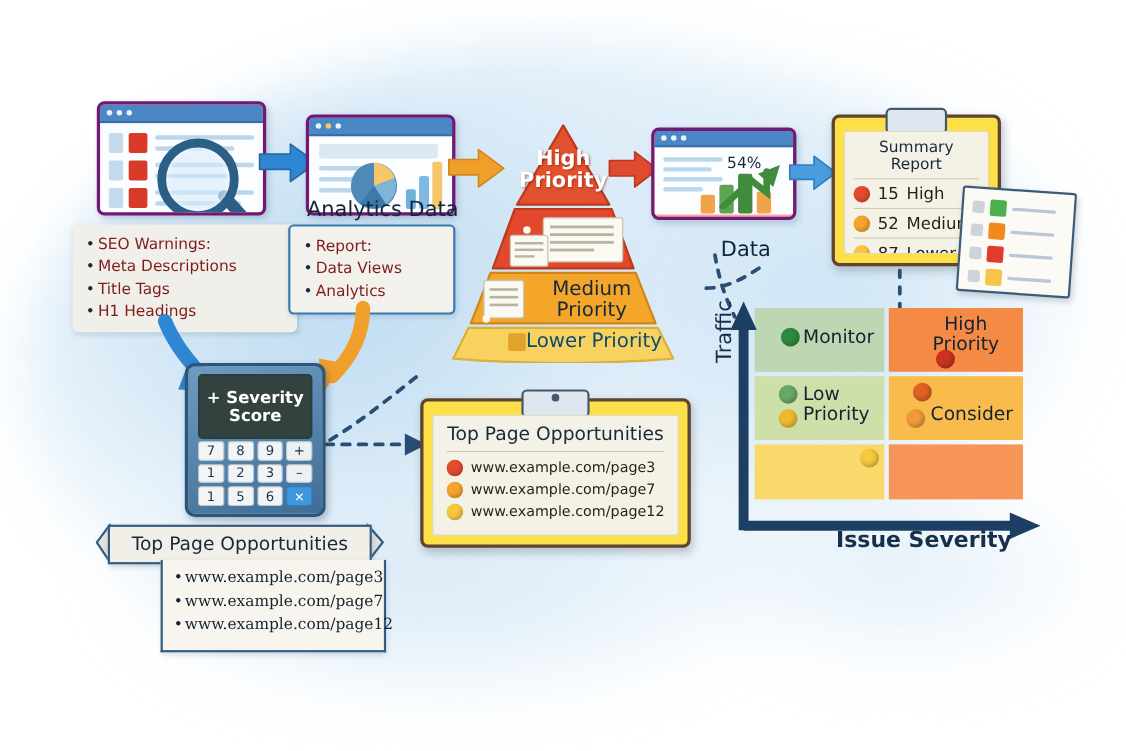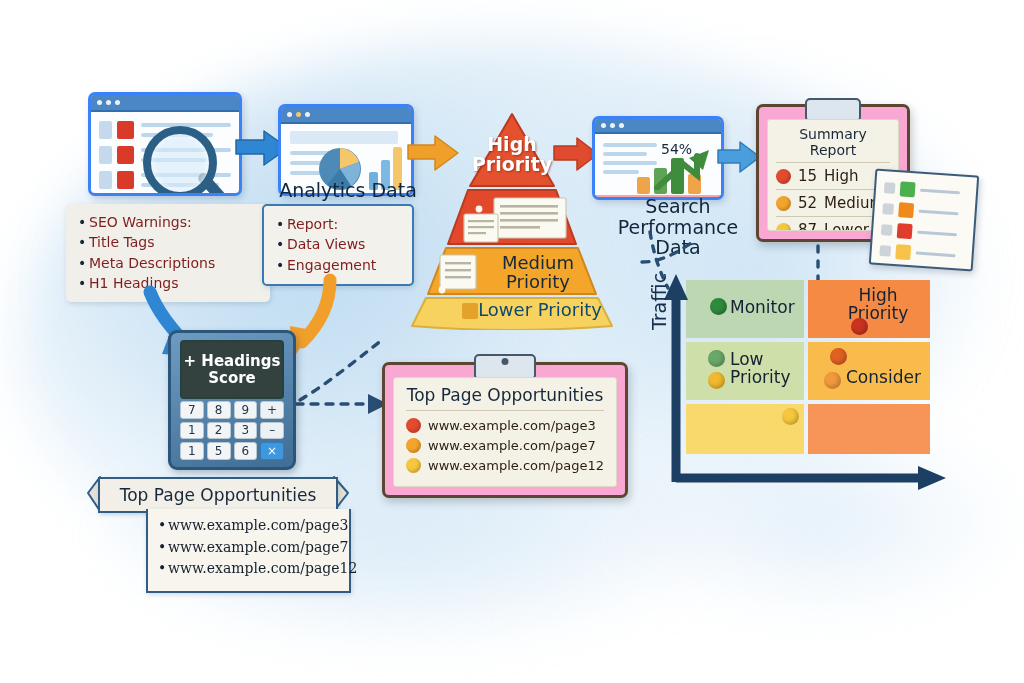--- a/index.html
+++ b/index.html
@@ -13,21 +13,21 @@
   .wash.w2{left:40px;top:90px;width:520px;height:400px;background:
       radial-gradient(ellipse at 50% 50%, rgba(186,217,240,.75) 0%, rgba(255,255,255,0) 70%);}
   .wash.w3{left:520px;top:60px;width:480px;height:420px;background:
       radial-gradient(ellipse at 50% 50%, rgba(196,223,243,.7) 0%, rgba(255,255,255,0) 70%);}
   .wash.w4{left:90px;top:420px;width:620px;height:230px;background:
       radial-gradient(ellipse at 50% 50%, rgba(205,228,245,.6) 0%, rgba(255,255,255,0) 72%);}
   .wash.w5{left:620px;top:420px;width:400px;height:200px;background:
       radial-gradient(ellipse at 50% 50%, rgba(205,228,245,.55) 0%, rgba(255,255,255,0) 72%);}
 
   
-  .win{position:absolute;background:#fca5a5;border:3px solid #3b82f6;border-radius:7px;
+  .win{position:absolute;background:#fca5a5;border:3px solid #701a75;border-radius:7px;
        box-shadow:2px 3px 6px rgba(40,70,100,.20);overflow:hidden;}
   .win .bar{height:15px;background:#4a87c4;border-bottom:2px solid #2f6fae;display:flex;align-items:center;gap:4px;padding:0 6px;}
   .win .dot{width:5px;height:5px;border-radius:50%;background:#eaf3fb;}
   .win .body{position:relative;height:calc(100% - 17px);background:#fbfdff;}
 
   .line{position:absolute;height:4px;background:#bcd6ec;border-radius:2px;}
   .sq{position:absolute;border-radius:2px;}
 
   
   .mag-glass{position:absolute;width:58px;height:58px;border-radius:50%;
@@ -64,21 +64,21 @@
       font-size:15px;font-weight:bold;display:flex;align-items:center;justify-content:center;
       text-align:center;line-height:1.08;}
   #calc-keys{position:absolute;left:9px;top:68px;right:9px;bottom:7px;display:grid;
       grid-template-columns:repeat(4,1fr);grid-template-rows:repeat(3,1fr);gap:3px;}
   .key{background:#f2f4f6;border:1px solid #b9c7d2;border-radius:3px;font-family:"DejaVu Sans",sans-serif;
       font-size:12px;color:#20384d;display:flex;align-items:center;justify-content:center;}
   .key.op{background:#edf1f4;}
   .key.hl{background:#3f97de;color:#fff;border-color:#2f7dbd;}
 
   
-  .clip{position:absolute;background:#f9a8d4;border:3px solid #5d4531;border-radius:7px;
+  .clip{position:absolute;background:#fde047;border:3px solid #5d4531;border-radius:7px;
         box-shadow:2px 4px 8px rgba(40,50,60,.25);}
   .clip .paper{position:absolute;left:8px;top:12px;right:8px;bottom:8px;background:#f4f2e7;
         border:1px solid #ddd8c4;border-radius:3px;overflow:hidden;}
   .clip .clamp{position:absolute;left:50%;transform:translateX(-50%);top:-9px;width:52px;height:20px;
         background:#dde6ee;border:2px solid #46576a;border-radius:5px;}
   .clip-title{text-align:center;font-family:"DejaVu Sans",sans-serif;color:#16283a;}
   .rowitem{display:flex;align-items:center;gap:7px;font-family:"DejaVu Sans",sans-serif;color:#2b1d12;}
   .bullet-dot{width:15px;height:15px;border-radius:50%;flex:none;box-shadow:inset -2px -2px 3px rgba(0,0,0,.18);}
   .hr{height:1px;background:#cfc9b2;margin:4px 0;}
 
@@ -146,22 +146,22 @@
       <div class="line" style="left:50px;top:61px;width:90px;"></div>
       <div class="line" style="left:50px;top:71px;width:78px;"></div>
       <div class="mag-handle" style="left:115px;top:58px;"></div>
       <div class="mag-glass" style="left:52px;top:14px;"></div>
     </div>
   </div>
 
   <div class="bbox" id="crawl-bullets" style="left:66px;top:204px;width:180px;">
     <ul>
       <li>SEO Warnings:</li>
+      <li>Meta Descriptions</li>
       <li>Title Tags</li>
-      <li>Meta Descriptions</li>
       <li>H1 Headings</li>
     </ul>
   </div>
 
   <div class="arrow" style="left:234px;top:128px;">
     <svg width="56" height="40" viewBox="0 0 56 40">
       <path d="M2,12 L30,12 L30,3 L54,20 L30,37 L30,26 L2,26 Z" fill="#2f86d2" stroke="#2467a4" stroke-width="1.5" stroke-linejoin="round"></path>
     </svg>
   </div>
 
@@ -186,21 +186,21 @@
       <div class="sq" style="left:100px;top:36px;width:9px;height:30px;background:#7db9e2;"></div>
       <div class="sq" style="left:112px;top:23px;width:9px;height:43px;background:#f5c66a;"></div>
     </div>
   </div>
   <div class="cap" style="left:263px;top:180px;width:170px;">Analytics Data</div>
 
   <div class="bbox bordered" id="analytics-bullets" style="left:262px;top:204px;width:124px;">
     <ul>
       <li>Report:</li>
       <li>Data Views</li>
-      <li>Engagement</li>
+      <li>Analytics</li>
     </ul>
   </div>
 
   <div class="arrow" style="left:406px;top:134px;">
     <svg width="54" height="38" viewBox="0 0 54 38">
       <path d="M2,11 L29,11 L29,2 L52,19 L29,36 L29,25 L2,25 Z" fill="#f0a02a" stroke="#d2871a" stroke-width="1.5" stroke-linejoin="round"></path>
     </svg>
   </div>
 
   <div id="pyramid">
@@ -266,21 +266,21 @@
       <div class="sq" style="left:59px;top:34px;width:13px;height:26px;background:#5fa455;"></div>
       <div class="sq" style="left:76px;top:24px;width:13px;height:36px;background:#3f8c3c;"></div>
       <div class="sq" style="left:93px;top:40px;width:13px;height:20px;background:#f0a44a;"></div>
       <svg style="position:absolute;left:58px;top:12px;" width="60" height="44" viewBox="0 0 60 44">
         <path d="M4,42 L30,18 L44,29 L44,10" stroke="#3f8c3c" stroke-width="6" fill="none" stroke-linecap="round"></path>
         <path d="M36,12 L56,4 L50,24 Z" fill="#3f8c3c"></path>
       </svg>
     </div>
   </div>
   <div class="cap" style="left:588px;top:196px;width:180px;">
-    <span>Search Performance</span><br>
+    <br>
     <span>Data</span>
   </div>
 
   <div class="arrow" style="left:716px;top:140px;">
     <svg width="46" height="34" viewBox="0 0 46 34">
       <path d="M2,10 L24,10 L24,2 L44,17 L24,32 L24,23 L2,23 Z" fill="#4a9ede" stroke="#2f7dbd" stroke-width="1.5" stroke-linejoin="round"></path>
     </svg>
   </div>
 
   <div class="clip" id="summary-clipboard" style="left:756px;top:104px;width:148px;height:132px;">
@@ -347,21 +347,21 @@
     <path d="M642,262 C664,262 680,250 696,240" stroke="#2a4d73" stroke-width="3.4" fill="none" stroke-dasharray="7 8" stroke-linecap="round"></path>
 
     <path d="M650,232 C654,256 660,272 668,288" stroke="#2a4d73" stroke-width="3.4" fill="none" stroke-dasharray="6 8" stroke-linecap="round"></path>
 
     <path d="M818,246 L818,292" stroke="#2a4d73" stroke-width="3.4" fill="none" stroke-dasharray="6 9" stroke-linecap="round"></path>
   </svg>
 
   <div id="calculator">
     <div id="calc-screen">
       <div>
-        <span>+ Headings</span><br>
+        <span>+ Severity</span><br>
         <span>Score</span>
       </div>
     </div>
     <div id="calc-keys">
       <div class="key">7</div>
       <div class="key">8</div>
       <div class="key">9</div>
       <div class="key op">+</div>
       <div class="key">1</div>
       <div class="key">2</div>
@@ -438,14 +438,15 @@
     <div class="mdot" style="left:96px;top:128px;width:17px;height:17px;background:#f5c83e;"></div>
   </div>
 
   <svg style="position:absolute;left:640px;top:262px;width:320px;height:230px;">
     <path d="M36,220 L36,30" stroke="#1d3f63" stroke-width="9" fill="none"></path>
     <path d="M36,12 L48,38 L24,38 Z" fill="#1d3f63"></path>
     <path d="M36,216 L292,216" stroke="#1d3f63" stroke-width="9" fill="none"></path>
     <path d="M306,216 L278,228 L278,204 Z" fill="#1d3f63"></path>
   </svg>
   <div id="axis-y-label">Traffic</div>
+  <div id="axis-x-label">Issue Severity</div>
 
 </div>
 
 </body></html>

